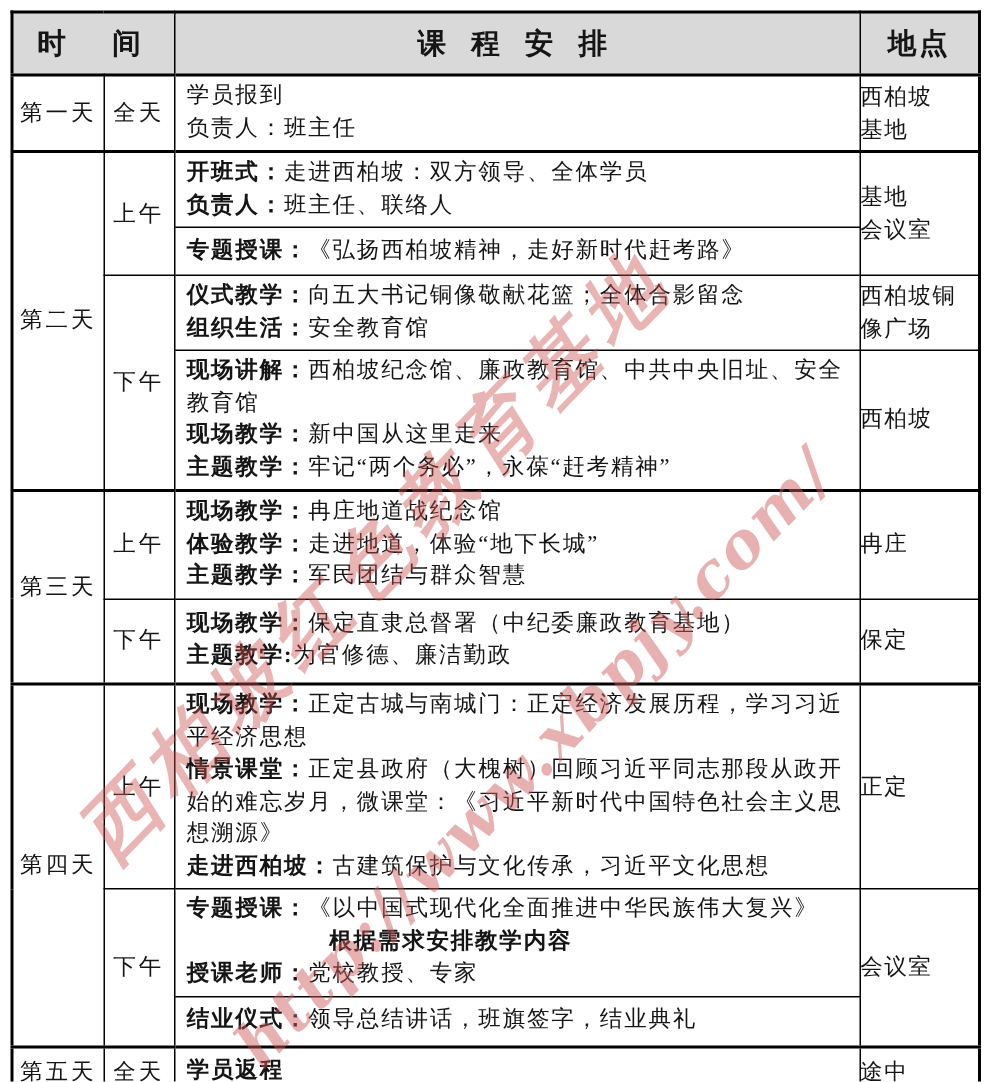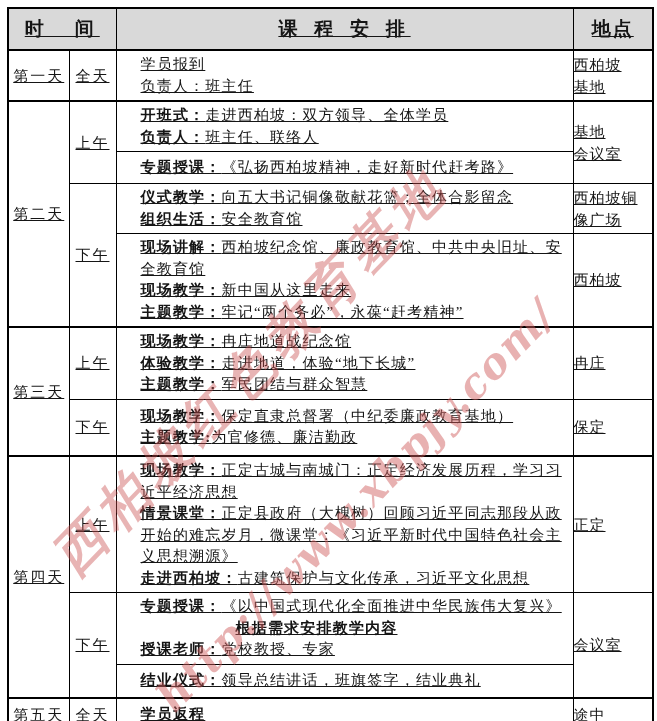--- a/index.html
+++ b/index.html
@@ -10,36 +10,36 @@
   }
   .doc{position:absolute;left:7px;top:7px;}
   table.sched{
     border-collapse:collapse;table-layout:fixed;width:645px;
     border:2px solid #000;
   }
   col.c-day{width:61px}
   col.c-period{width:47px}
   col.c-course{width:457px}
   col.c-loc{width:80px}
-  th,td{border:1px solid #000;padding:0;vertical-align:middle;text-decoration:underline;}
+  th,td{border:1px solid #000;padding:0;vertical-align:middle;}
   tr.sep > th, tr.sep > td{border-top:2px solid #000;}
   th.hd{
     background:#d9d9d9;font-weight:bold;font-size:19px;
     text-align:center;letter-spacing:6px;border-bottom:2px solid #000;
   }
   td.lab{
     text-align:center;font-size:15px;letter-spacing:2px;line-height:20px;
   }
   td.loc{
     text-align:left;font-size:15px;letter-spacing:1px;line-height:22px;
     white-space:pre-line;
   }
   td.content{
     font-size:15px;line-height:21.5px;letter-spacing:1.2px;
-    padding:3px 6px 3px 24px;
+    padding:3px 6px 3px 8px;
   }
   .line .lbl{font-weight:bold;margin-top:20px;}
   .strong{font-weight:bold;}
   .indent{padding-left:95px;}
   
   .wm{
     position:absolute;pointer-events:none;white-space:nowrap;z-index:5;
     transform-origin:left bottom;transform:rotate(-46deg);
     font-family:"DejaVu Serif","Liberation Serif",serif;
   }

